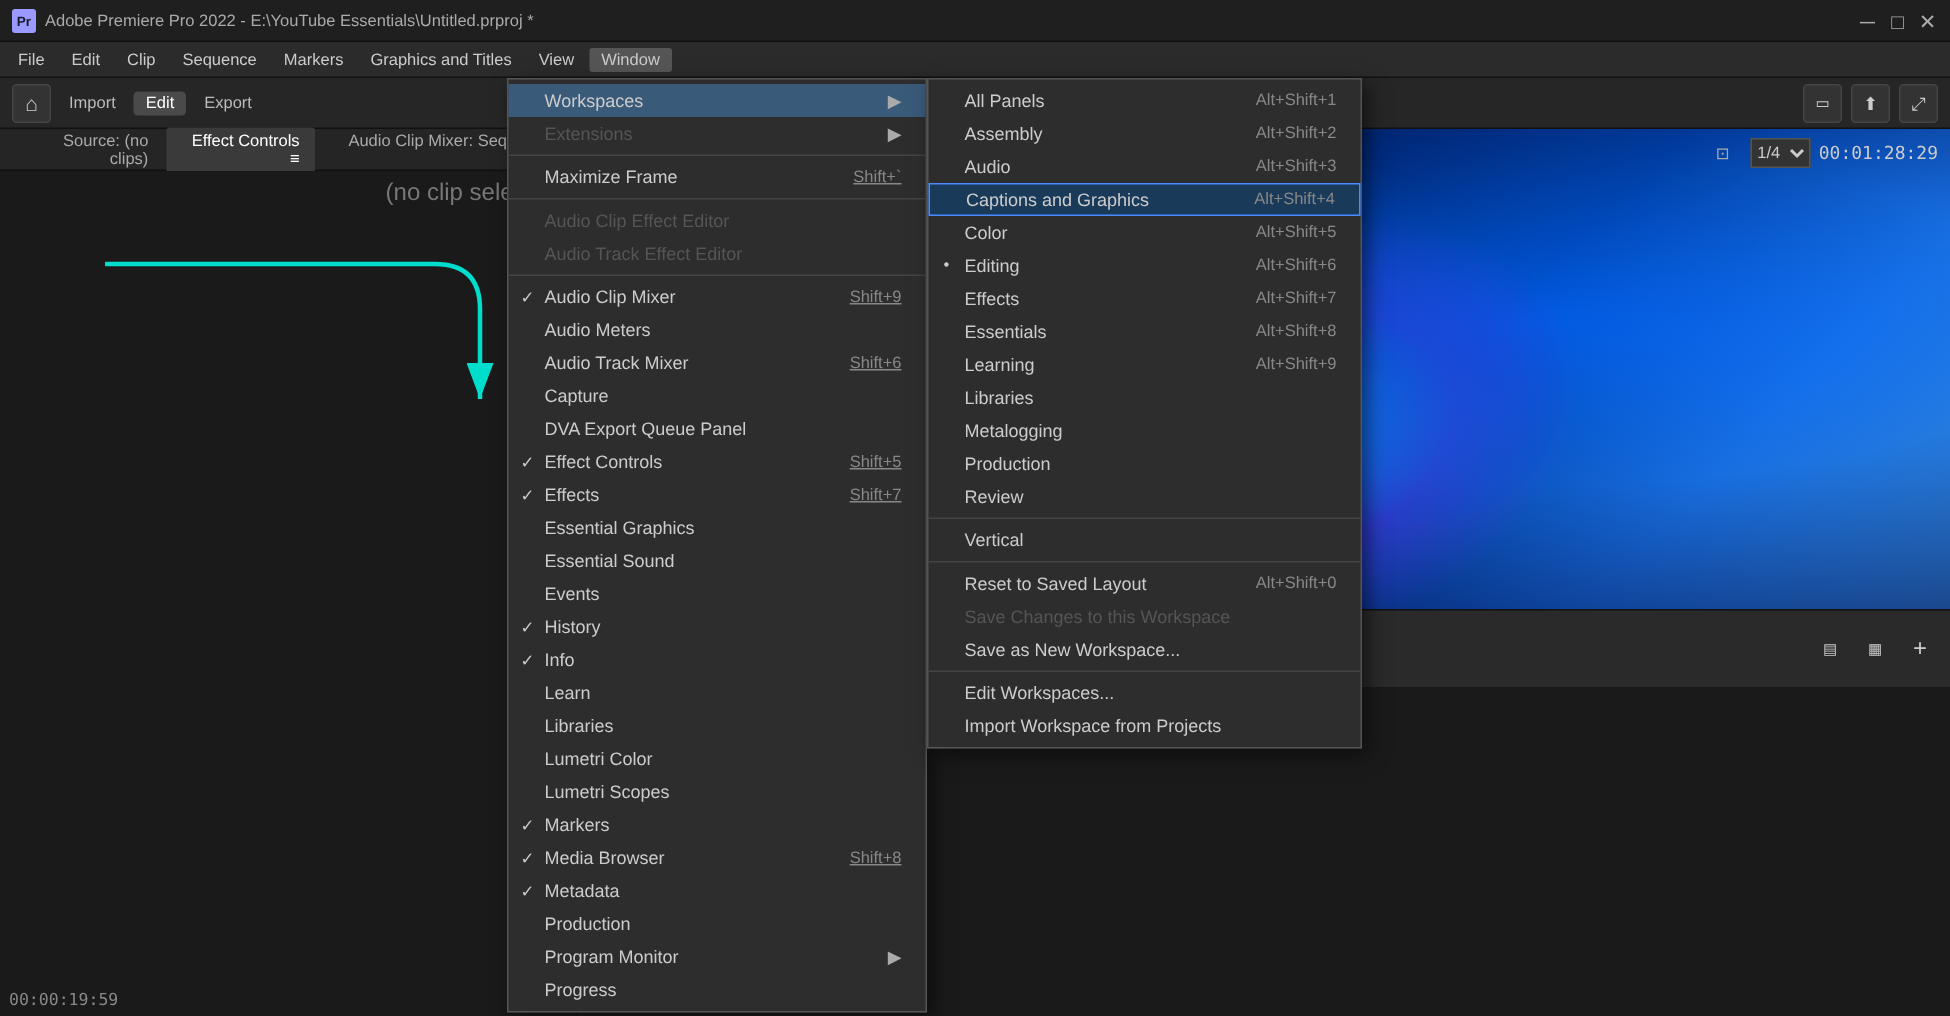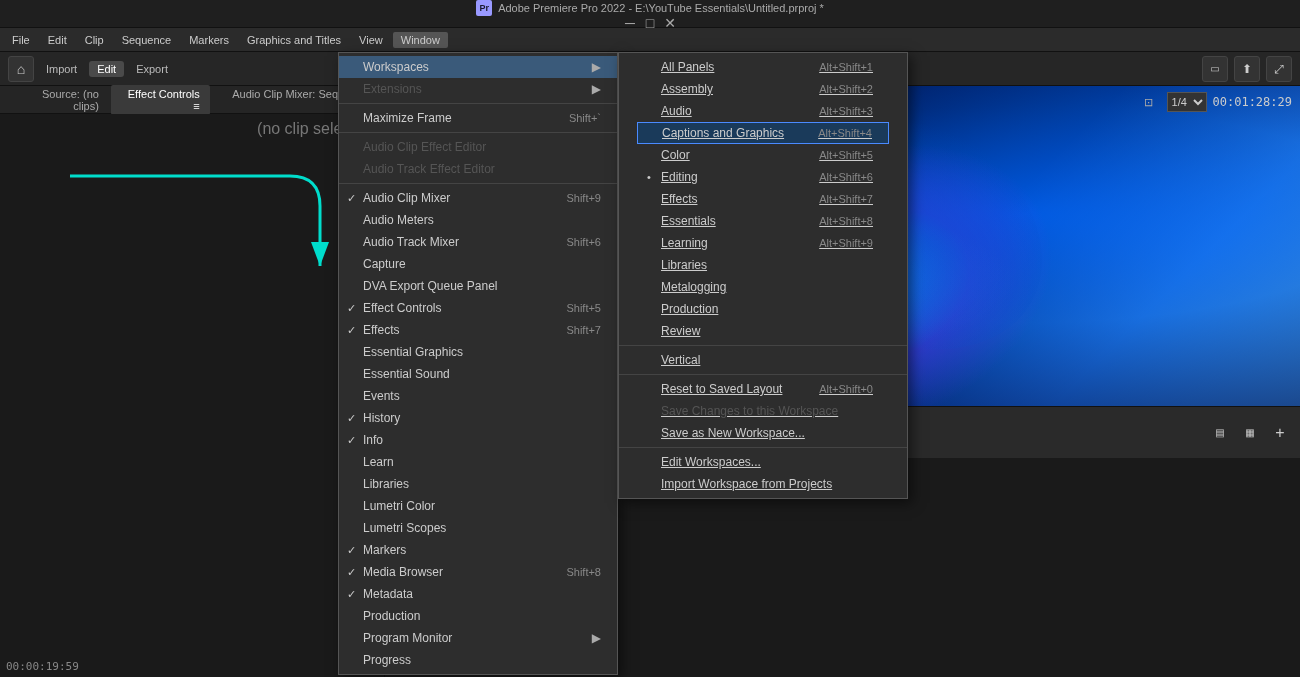--- a/index.html
+++ b/index.html
@@ -16,21 +16,20 @@
 
     
     .titlebar {
       height: 28px;
       background: #1f1f1f;
       display: flex;
       align-items: center;
       justify-content: space-between;
       padding: 0 8px;
       border-bottom: 1px solid #111;
-      flex-direction: column;
     }
     .titlebar-left {
       display: flex;
       align-items: center;
       gap: 6px;
       font-size: 11px;
       color: #aaa;
     }
     .titlebar-logo {
       width: 16px;
@@ -260,20 +259,21 @@
       font-size: 11px;
     }
     .dropdown-item .arrow {
       margin-left: auto;
       color: #aaa;
     }
     .dropdown-item .shortcut {
       margin-left: auto;
       color: #888;
       font-size: 11px;
+      text-decoration: underline;
     }
     .dropdown-item.disabled {
       color: #555;
       cursor: default;
     }
 
     
     .workspaces-menu {
       position: absolute;
       top: 52px;
@@ -303,23 +303,22 @@
       color: #888;
       font-size: 11px;
     }
     .workspace-item .bullet {
       position: absolute;
       left: 10px;
       color: #ccc;
       font-size: 11px;
     }
     .ws-section {
-      padding: 3px 18px;
+      padding: 3px 0;
       border-bottom: 1px solid #444;
-      text-decoration: underline;
     }
     .ws-section:last-child { border-bottom: none; }
 
     
     .teal-arrow {
       position: absolute;
       top: 52px;
       left: 40px;
       width: 300px;
       height: 120px;

